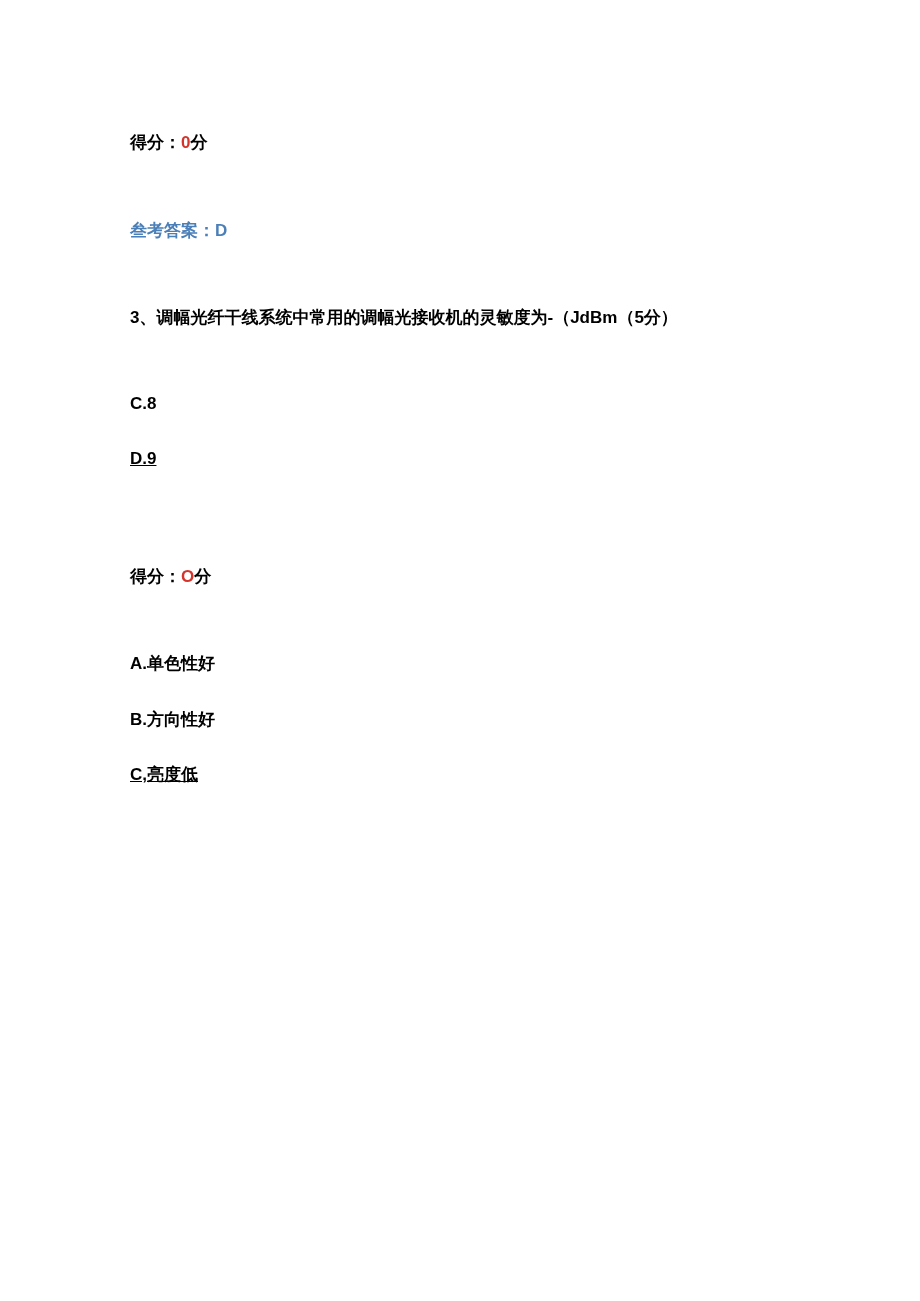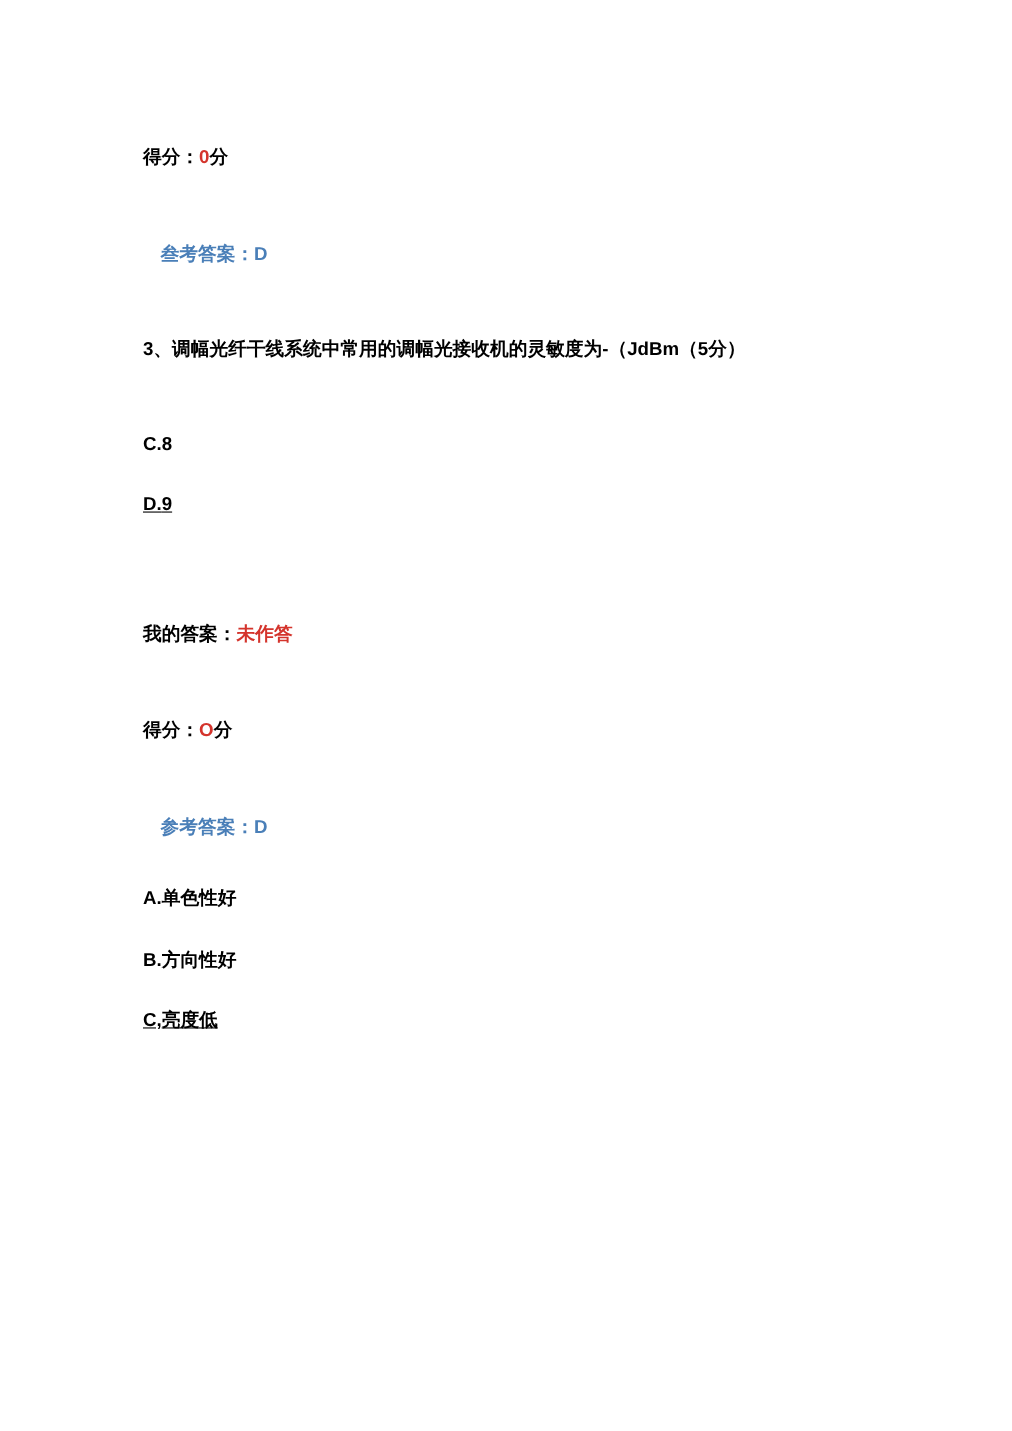--- a/index.html
+++ b/index.html
@@ -15,21 +15,20 @@
 .page {
   width: 920px;
   padding: 130px 130px 60px 130px;
   box-sizing: border-box;
 }
 .block {
   margin-bottom: 62px;
 }
 .ref-answer {
   color: #4a7fb8;
-  margin-left: 16px;
 }
 .score-zero {
   color: #d4342c;
 }
 .not-answered {
   color: #d4342c;
 }
 .option {
   margin-bottom: 30px;
 }
@@ -65,31 +64,25 @@
     <div class="option">
       <span>C.</span><span>8</span>
     </div>
     <div class="option">
       <span>D.</span><span>9</span>
     </div>
   </div>
 
   <div style="height:30px;"></div>
 
-  <div class="answer-sec">
-    <span>我的答案：</span><span class="not-answered">未作答</span>
-  </div>
 
   <div class="block">
     <span>得分：</span><span class="score-zero">O</span><span>分</span>
   </div>
 
-  <div class="block ref-answer" style="margin-bottom:40px;">
-    <span>参考答案：</span><span>D</span>
-  </div>
 
 
   <div class="block">
     <div class="option">
       <span>A.</span><span>单色性好</span>
     </div>
     <div class="option">
       <span>B</span><span>.</span><span>方向性好</span>
     </div>
     <div class="option">

